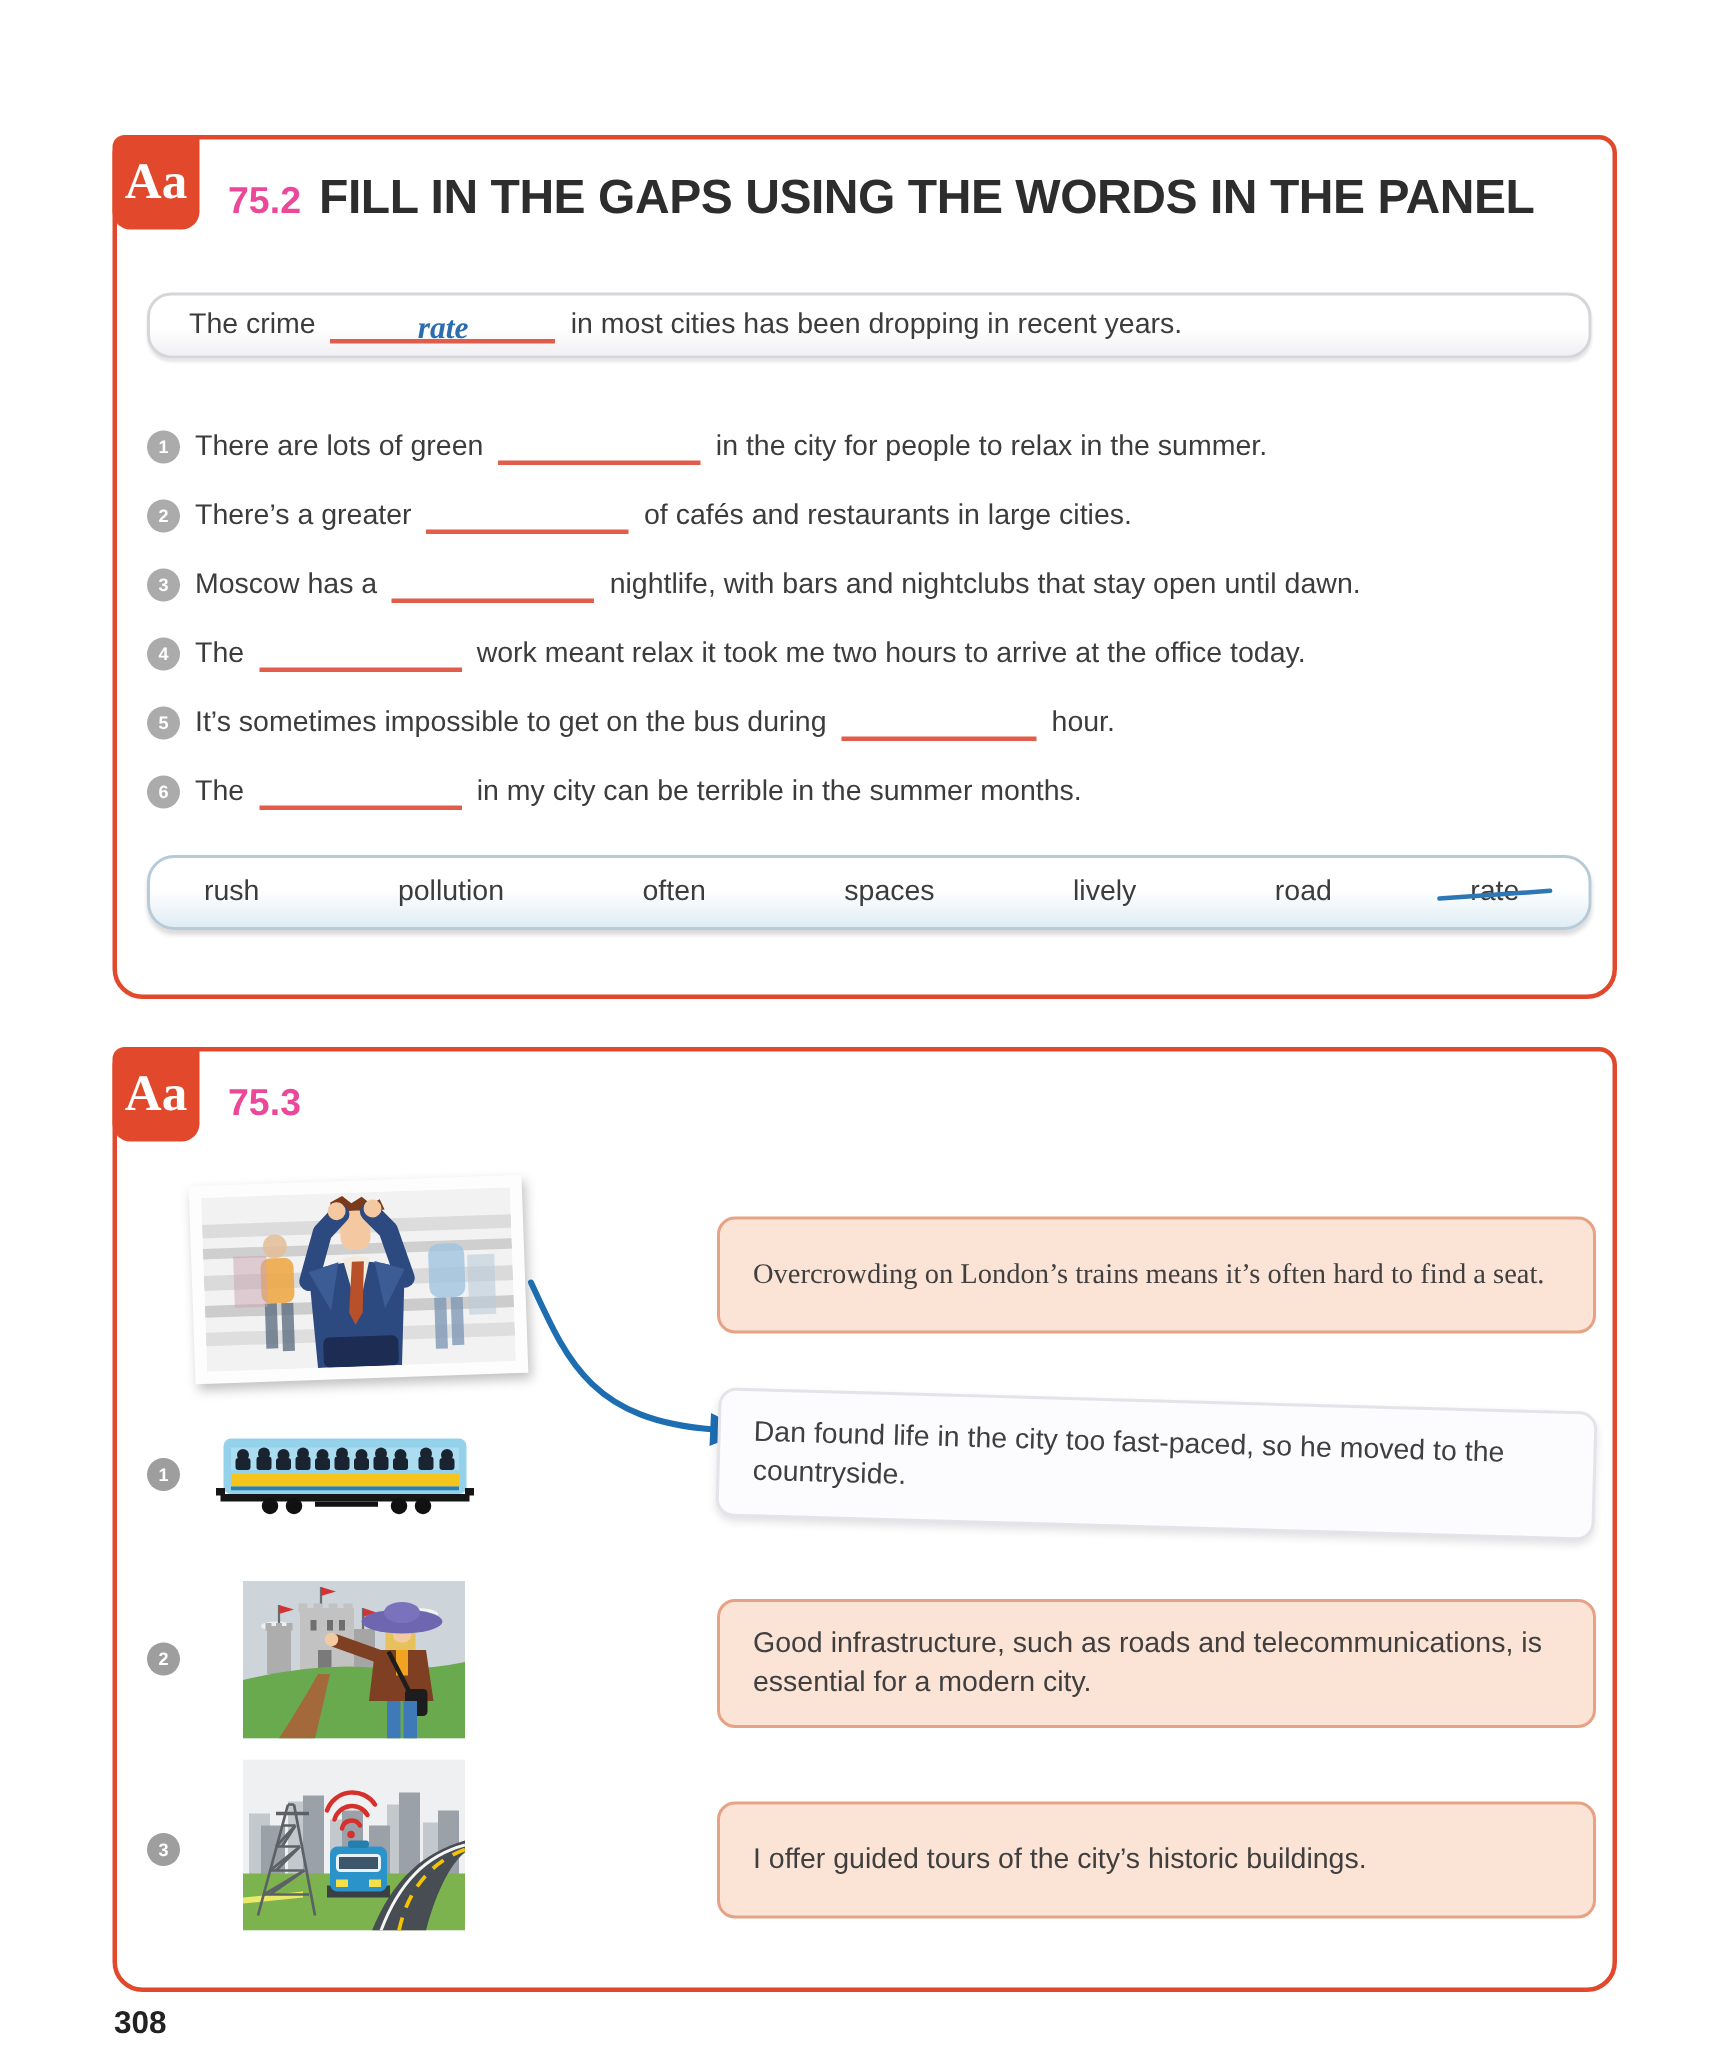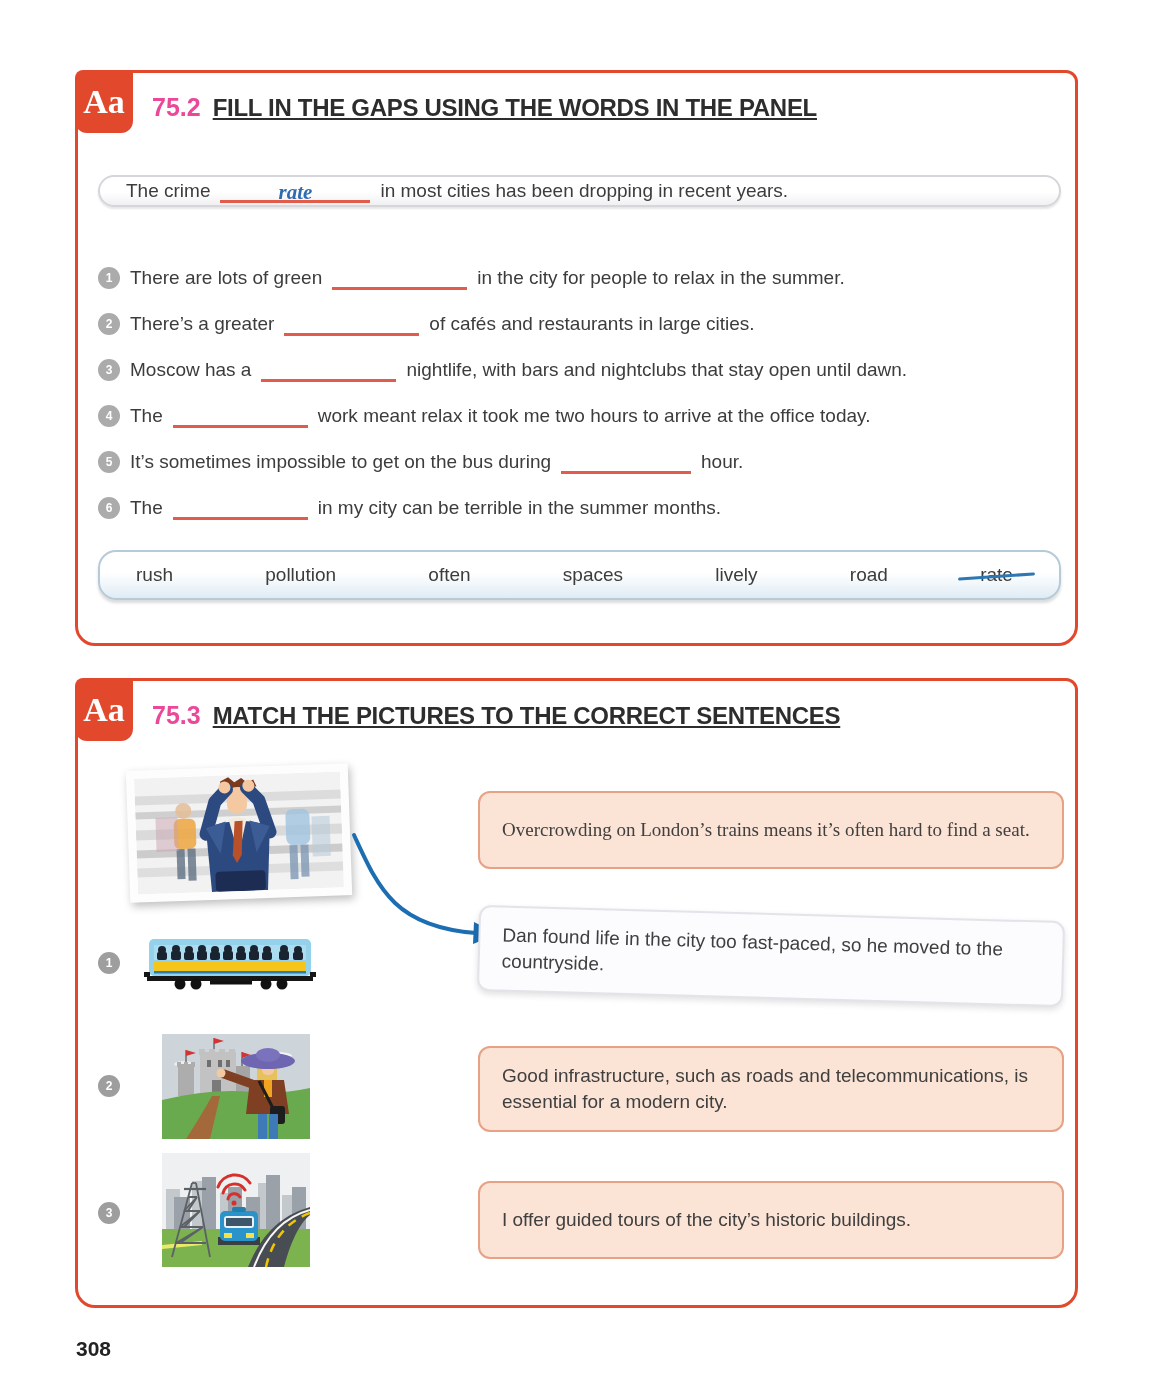--- a/index.html
+++ b/index.html
@@ -1,36 +1,36 @@
 <!DOCTYPE html>
 <html><head>
 <meta charset="utf-8">
 <style>
   * { margin:0; padding:0; box-sizing:border-box; }
   html,body { width:1152px; height:1377px; background:#ffffff;
     font-family:"Liberation Sans", sans-serif; color:#3c3c3c; }
   .page { position:relative; width:1152px; height:1377px; background:#fff; overflow:hidden; }
 
   .panel { position:absolute; left:75px; width:1003px; border:3px solid #e2492c;
-    border-radius:12px 12px 20px 20px; background:#fff; }
+    border-radius:12px 12px 20px 20px; background:#fff;margin-top:20px; }
   .panel-1 { top:70px; height:576px; }
   .panel-2 { top:678px; height:630px; }
 
   .aa-badge { position:absolute; left:-3px; top:-3px; width:58px; height:63px;
     background:#e2492c; border-radius:8px 2px 12px 12px;
     display:flex; align-items:center; justify-content:center;
     font-family:"Liberation Serif", serif; font-weight:bold; font-size:34px; color:#fff; }
 
   .panel-header { position:absolute; left:74px; top:20px; display:flex; gap:12px;
     align-items:baseline; white-space:nowrap; }
   .ex-number { color:#ec4899; font-size:25px; font-weight:bold; }
-  .ex-title  { color:#2d2d2d; font-size:24px; font-weight:bold; letter-spacing:-0.3px;text-decoration:underline; }
+  .ex-title  { color:#2d2d2d; font-size:32px; font-weight:bold; letter-spacing:-0.3px; }
 
   
-  .example-box { position:absolute; left:20px; top:102px; width:963px; height:32px;
+  .example-box { position:absolute; left:20px; top:102px; width:963px; height:44px;
     border:2px solid #d6d6da; border-radius:16px;
     background:linear-gradient(#ffffff 55%, #f0f0f3);
     box-shadow:0 2px 2px rgba(0,0,0,0.10);
     display:flex; align-items:center; padding:0 26px; font-size:19px; }
   .blank { display:inline-block; border-bottom:3px solid #e25c4b; height:24px;
     margin:0 10px; vertical-align:-6px; text-align:center; }
   .blank.answer { width:150px; font-family:"Liberation Serif", serif; font-style:italic;
     font-weight:bold; font-size:21px; color:#2e6cb0; line-height:26px; }
   .blank.empty { width:135px; }
 
@@ -140,21 +140,20 @@
       <span class="word-chip">lively</span>
       <span class="word-chip">road</span>
       <span class="word-chip strike">rate</span>
     </div>
   </section>
 
   <section class="panel panel-2">
     <div class="aa-badge">Aa</div>
     <div class="panel-header">
       <span class="ex-number">75.3</span>
-      <span class="ex-title">MATCH THE PICTURES TO THE CORRECT SENTENCES</span>
     </div>
 
     <div class="photo-frame">
       <svg width="206" height="116" viewBox="0 0 206 116">
         <rect width="206" height="116" fill="#f2f2f2"></rect>
         <rect y="18" width="206" height="9" fill="#dcdcdc"></rect>
         <rect y="34" width="206" height="7" fill="#cfcfcf"></rect>
         <rect y="52" width="206" height="10" fill="#dadada"></rect>
         <rect y="72" width="206" height="8" fill="#cccccc"></rect>
         <rect y="90" width="206" height="9" fill="#dedede"></rect>

